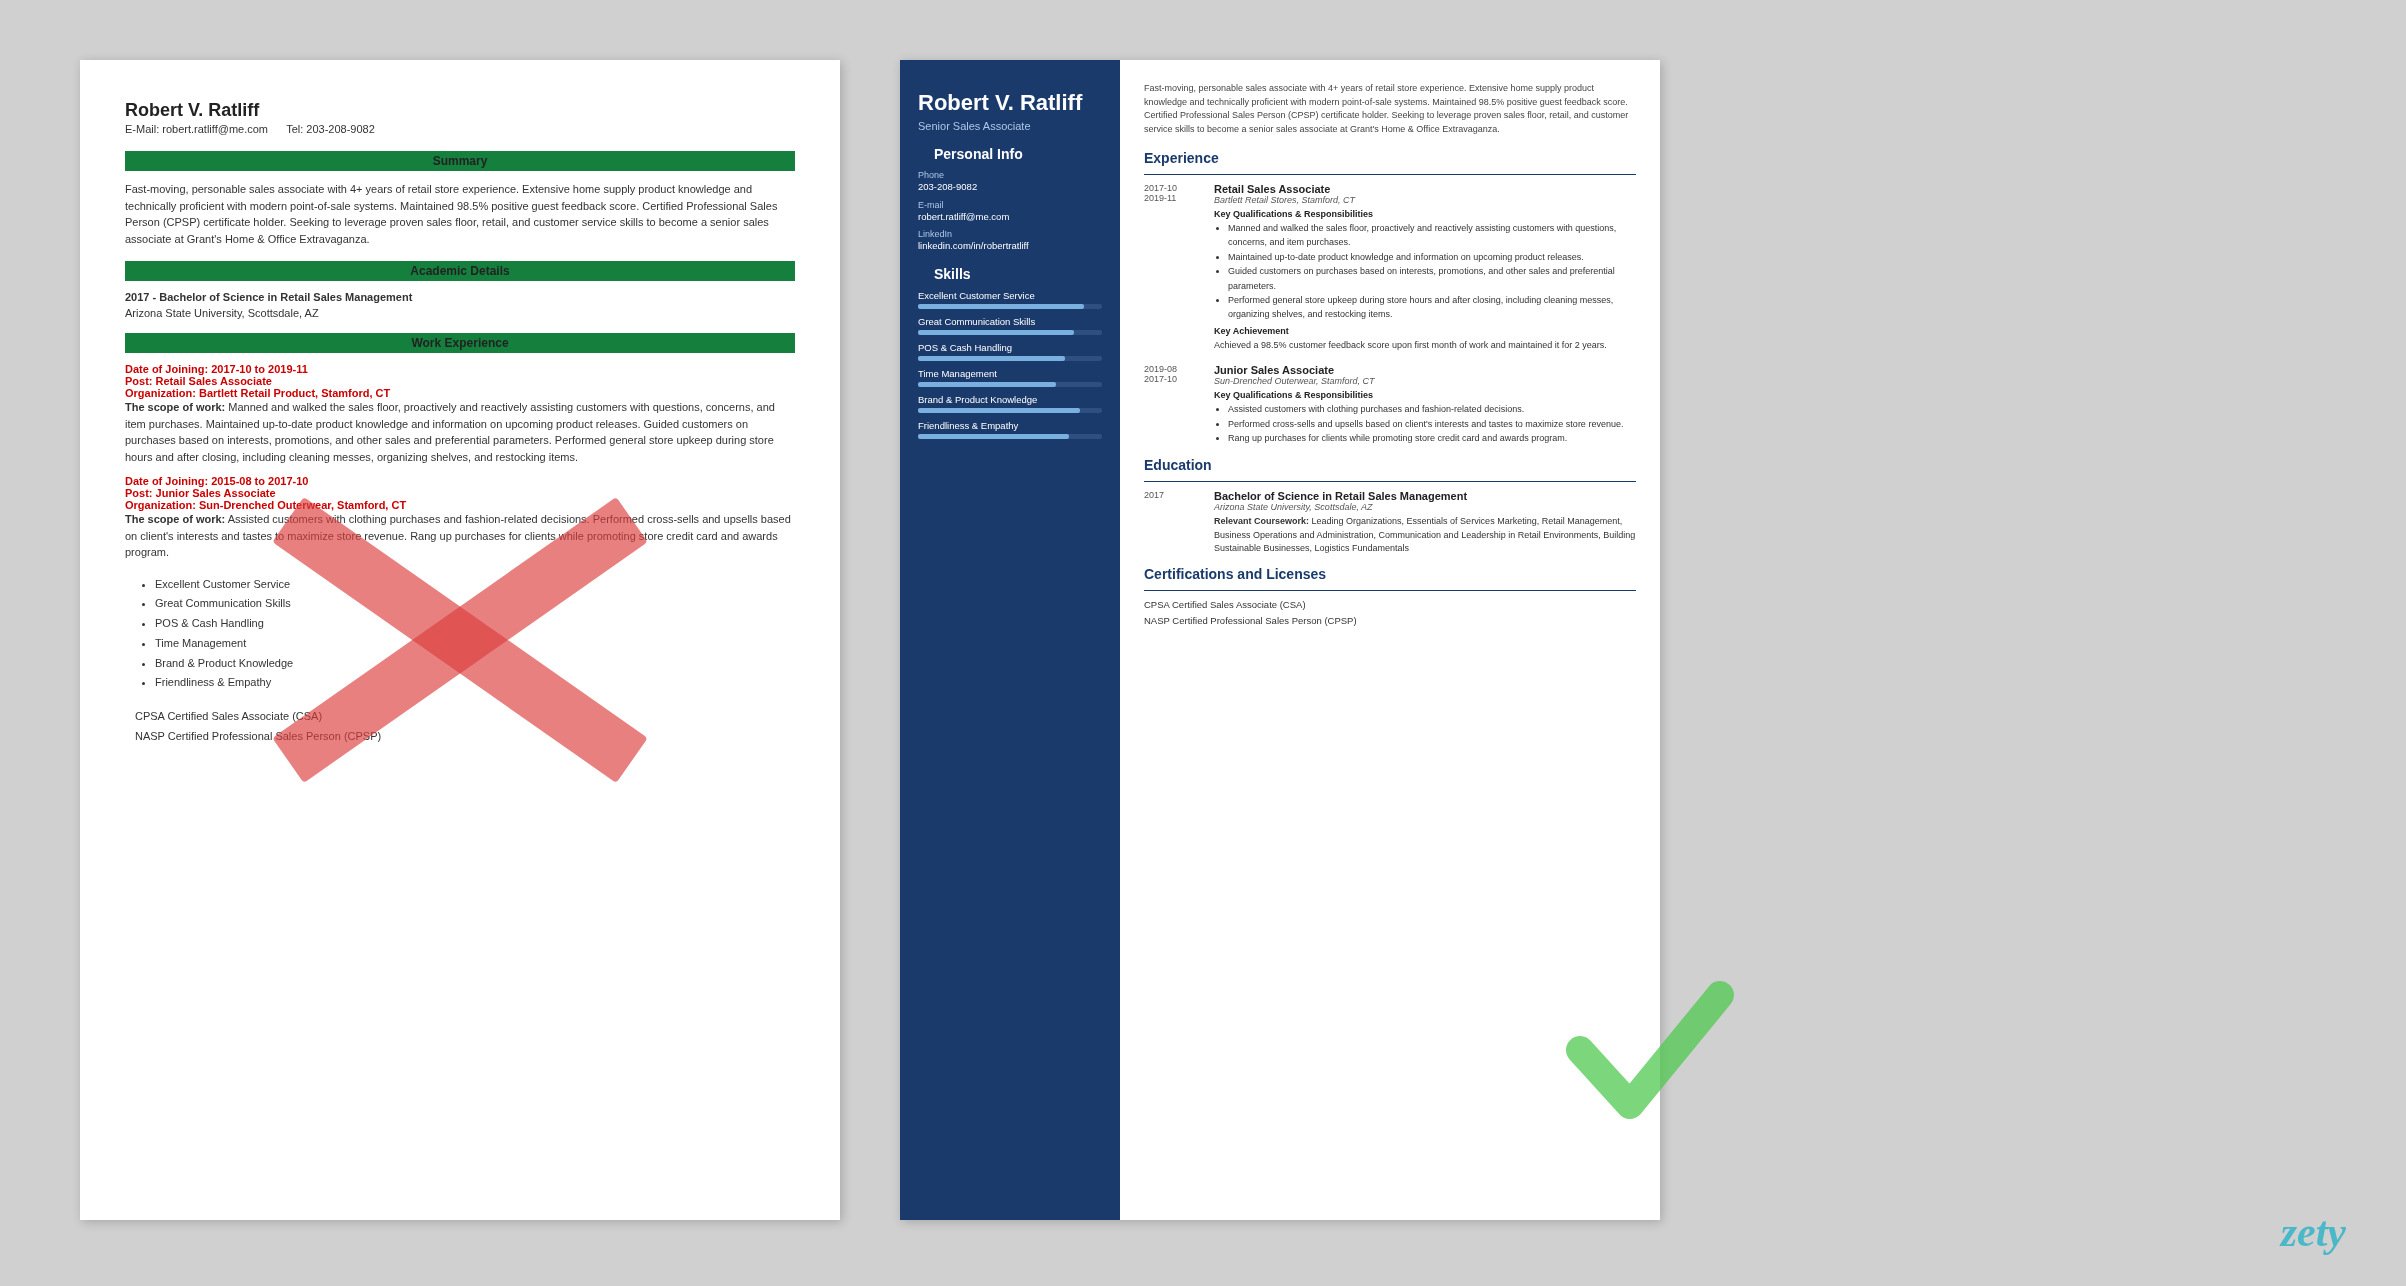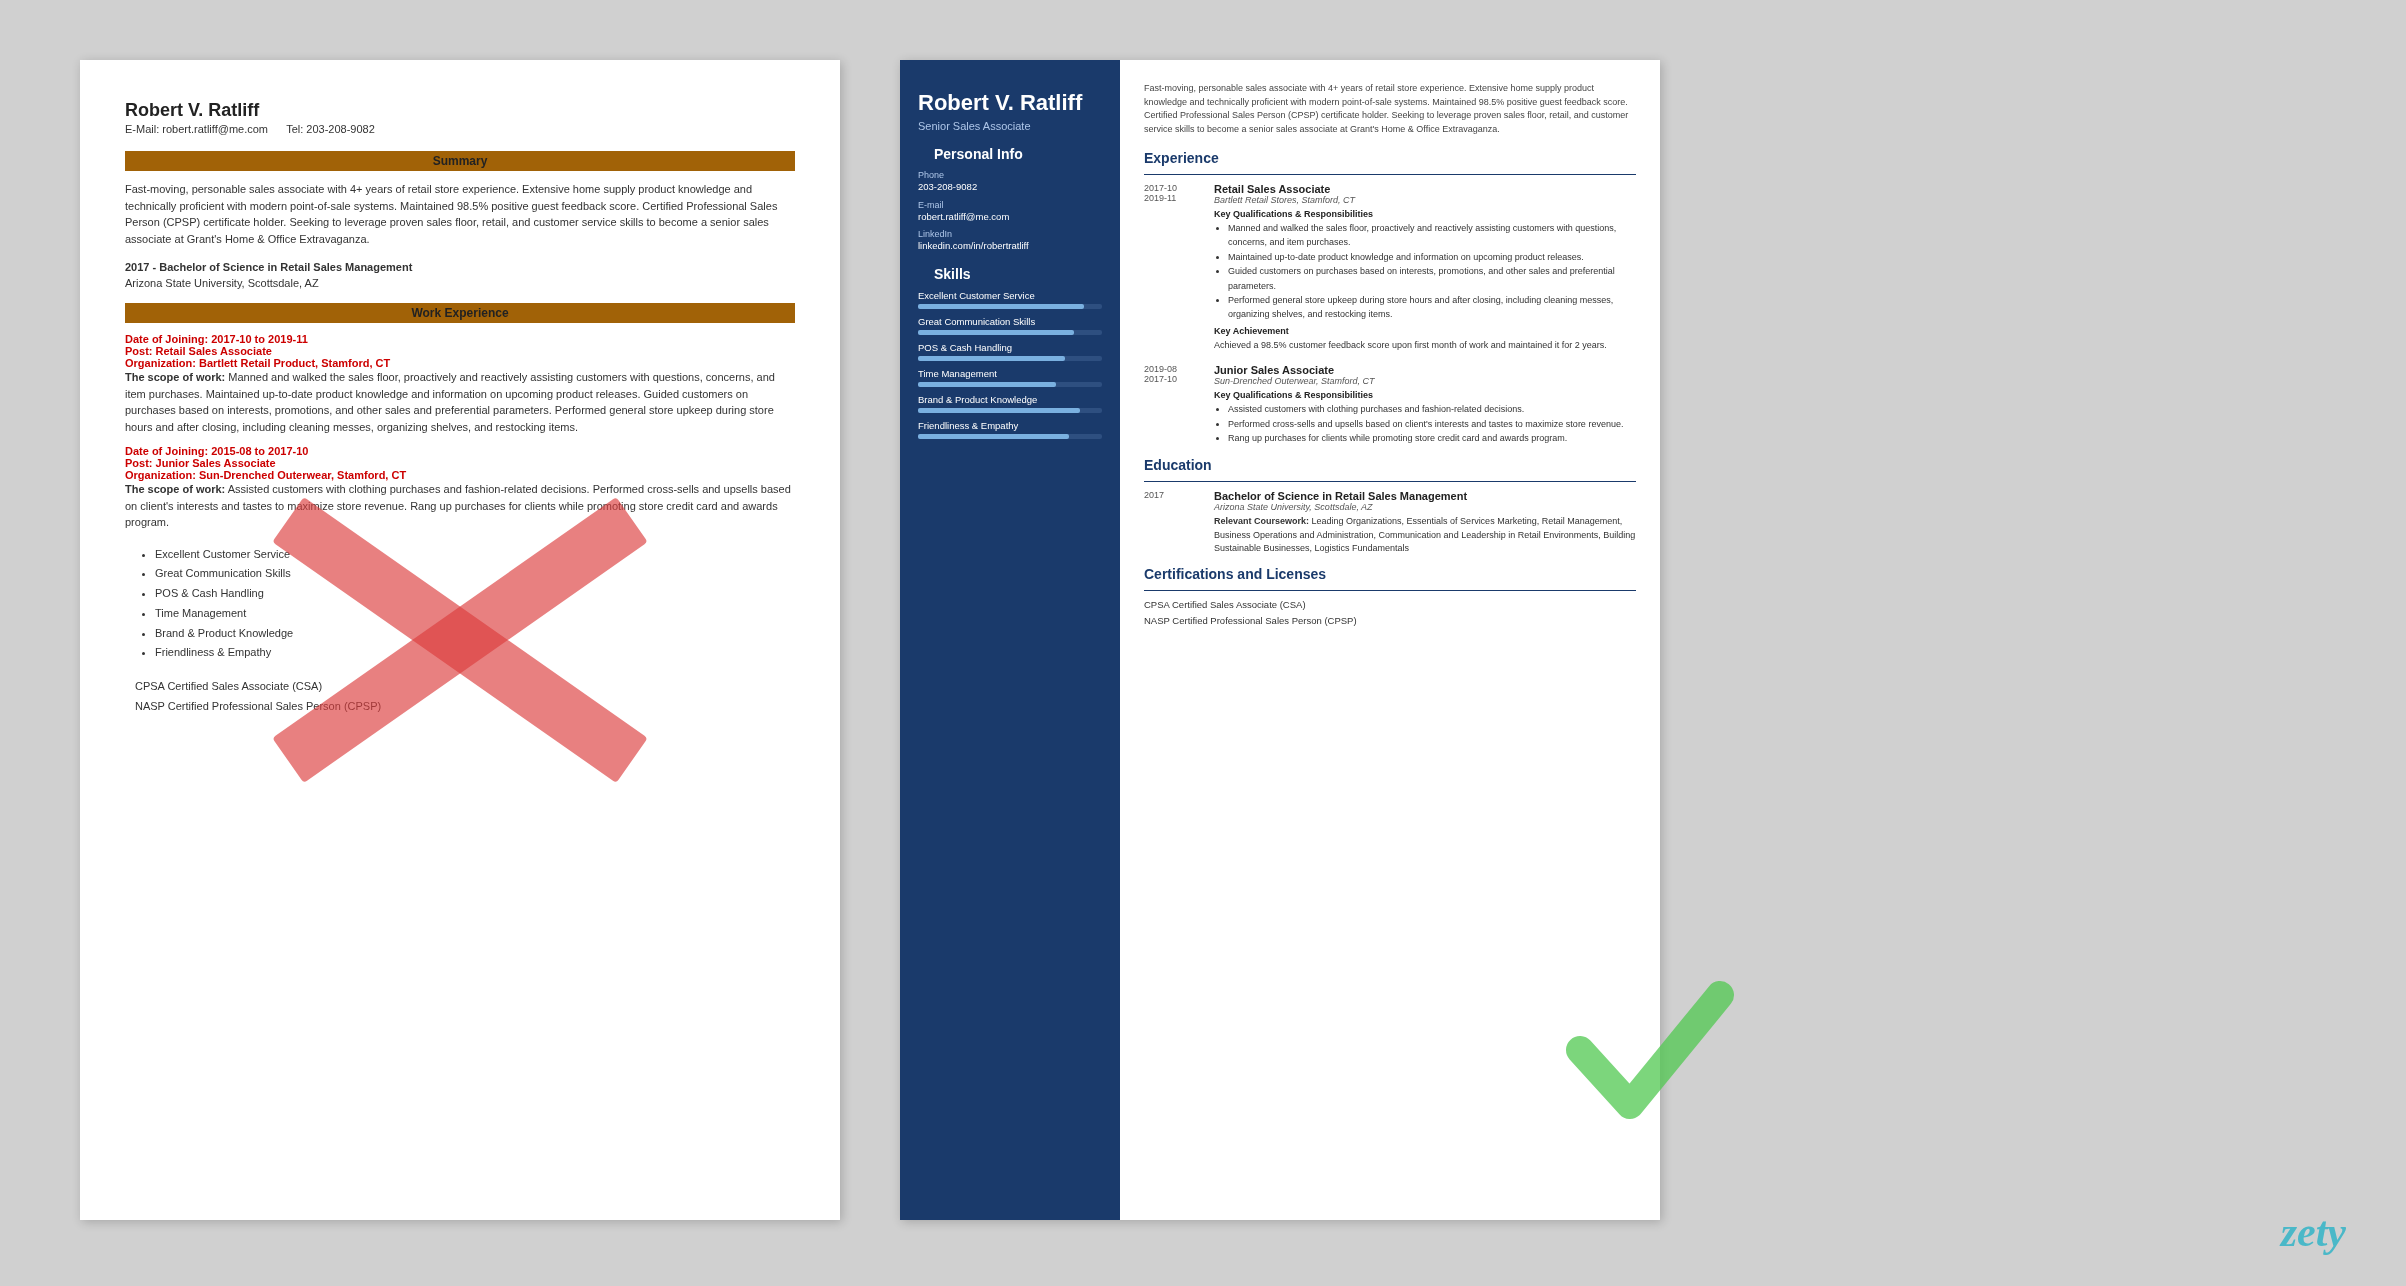--- a/index.html
+++ b/index.html
@@ -38,21 +38,21 @@
       margin-bottom: 2px;
     }
 
     .resume-left .contact-line {
       font-size: 11px;
       color: #333;
       margin-bottom: 16px;
     }
 
     .resume-left .section-header {
-      background: #a16207;
+      background: #15803d;
       text-align: center;
       font-size: 12px;
       font-weight: bold;
       padding: 3px 0;
       margin-bottom: 10px;
       color: #222;
     }
 
     .resume-left .section {
       margin-bottom: 14px;
@@ -368,20 +368,21 @@
         <span>Tel: 203-208-9082</span>
       </div>
     </div>
 
     <div class="section">
       <div class="section-header">Summary</div>
       <div class="work-text">Fast-moving, personable sales associate with 4+ years of retail store experience. Extensive home supply product knowledge and technically proficient with modern point-of-sale systems. Maintained 98.5% positive guest feedback score. Certified Professional Sales Person (CPSP) certificate holder. Seeking to leverage proven sales floor, retail, and customer service skills to become a senior sales associate at Grant's Home &amp; Office Extravaganza.</div>
     </div>
 
     <div class="section">
+      <div class="section-header">Academic Details</div>
       <div class="edu-entry">
         <span class="degree">2017 - Bachelor of Science in Retail Sales Management</span>
       </div>
       <div class="edu-entry">Arizona State University, Scottsdale, AZ</div>
     </div>
 
     <div class="section">
       <div class="section-header">Work Experience</div>
       <div class="work-label">Date of Joining: 2017-10 to 2019-11</div>
       <div class="work-label">Post: Retail Sales Associate</div>

